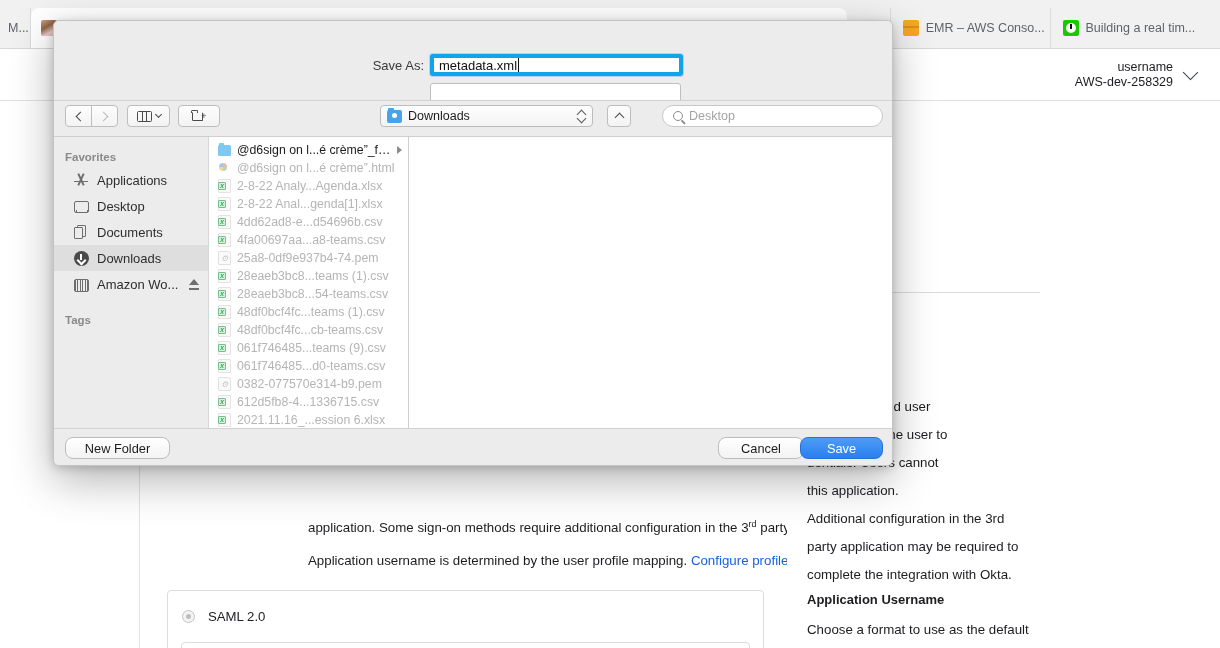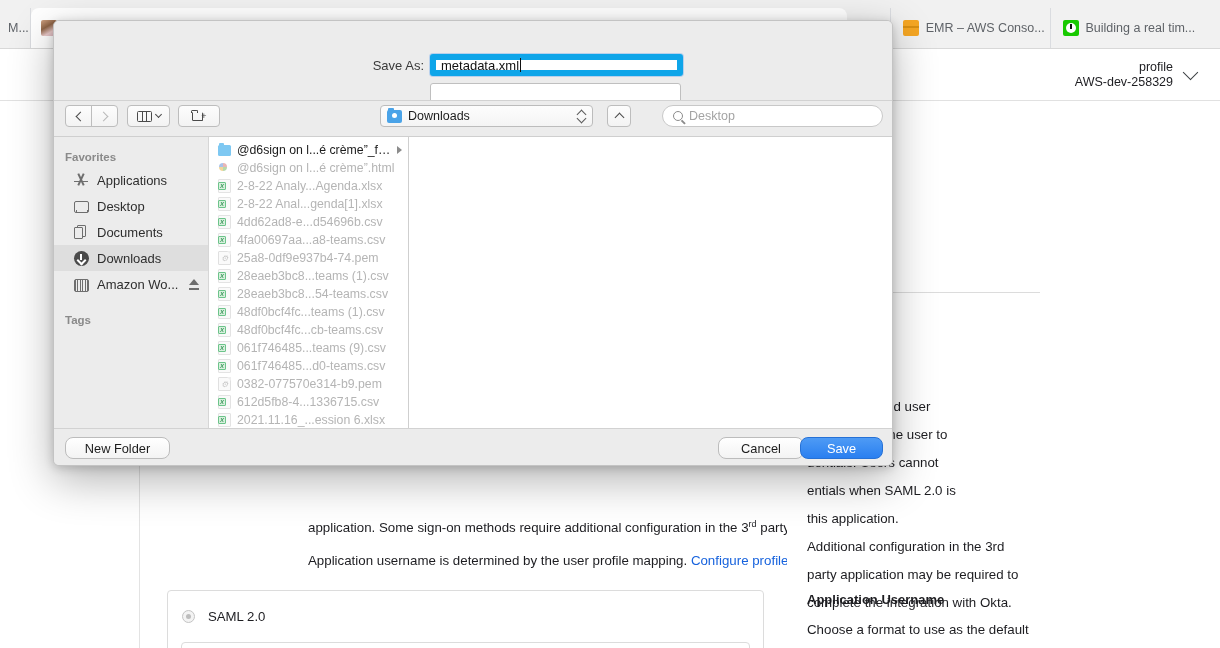--- a/index.html
+++ b/index.html
@@ -108,21 +108,21 @@
   .field-label { font-size:13px; color:#3a3a3a; text-align:right; }
   .saveas-label { left:0; top:37px; width:370px; justify-content:flex-end; }
   .tags-label   { left:0; top:67px; width:370px; justify-content:flex-end; }
   .txt-input {
     position:absolute; height:22px; border-radius:3px;
     background:#ffffff; font-size:13px; color:#111; padding:0 5px;
     display:flex; align-items:center;
   }
   .saveas-input {
     left:376px; top:33px; width:253px;
-    border:6px solid #0ea5e9;
+    border:4px solid #0ea5e9;
     box-shadow:0 0 0 1px rgba(90,157,237,0.35);
   }
   .caret { display:inline-block; width:1px; height:14px; background:#111; margin-left:1px; }
   .tags-input { left:376px; top:62px; width:251px; border:1px solid #bfbfbf; }
 
   .dlg-toolbar {
     position:relative; height:36px; background:#ececec;
     border-top:1px solid #d2d2d2;
   }
   .tb-btn {
@@ -264,21 +264,21 @@
         <span class="favicon fav-green"></span>
         <span>Building a real tim...</span>
       </div>
     </div>
 
     <div class="chrome-body">
 
       <div class="okta-topbar">
         <div class="okta-user">
           <div class="okta-user-text">
-            <span class="l1">profile</span>
+            <span class="l1">username</span>
             <span class="l2">AWS-dev-258329</span>
           </div>
           <span class="chev-down"></span>
         </div>
       </div>
 
       <div class="okta-leftrail"></div>
 
       <div class="okta-main">
         <div class="para main" style="top:410px;">
@@ -288,21 +288,20 @@
           <span>Application username is determined by the user profile mapping.</span>
           <a class="link" href="#">Configure profile mapping</a>
         </div>
       </div>
 
       <div class="okta-right">
         <div class="rt-p" style="position:absolute;left:20px;top:292px;width:250px;">
           <div>amlines the end user</div>
           <div>not requiring the user to</div>
           <div>dentials. Users cannot</div>
-          <div>entials when SAML 2.0 is</div>
           <div>this application.</div>
           <div>Additional configuration in the 3rd</div>
           <div>party application may be required to</div>
           <div>complete the integration with Okta.</div>
         </div>
         <div class="rt-h" style="position:absolute;left:20px;top:489px;width:250px;">Application Username</div>
         <div class="rt-p" style="position:absolute;left:20px;top:515px;width:243px;">Choose a format to use as the default username value when assigning the application to users.</div>
       </div>
       <div class="hr-right"></div>
 

